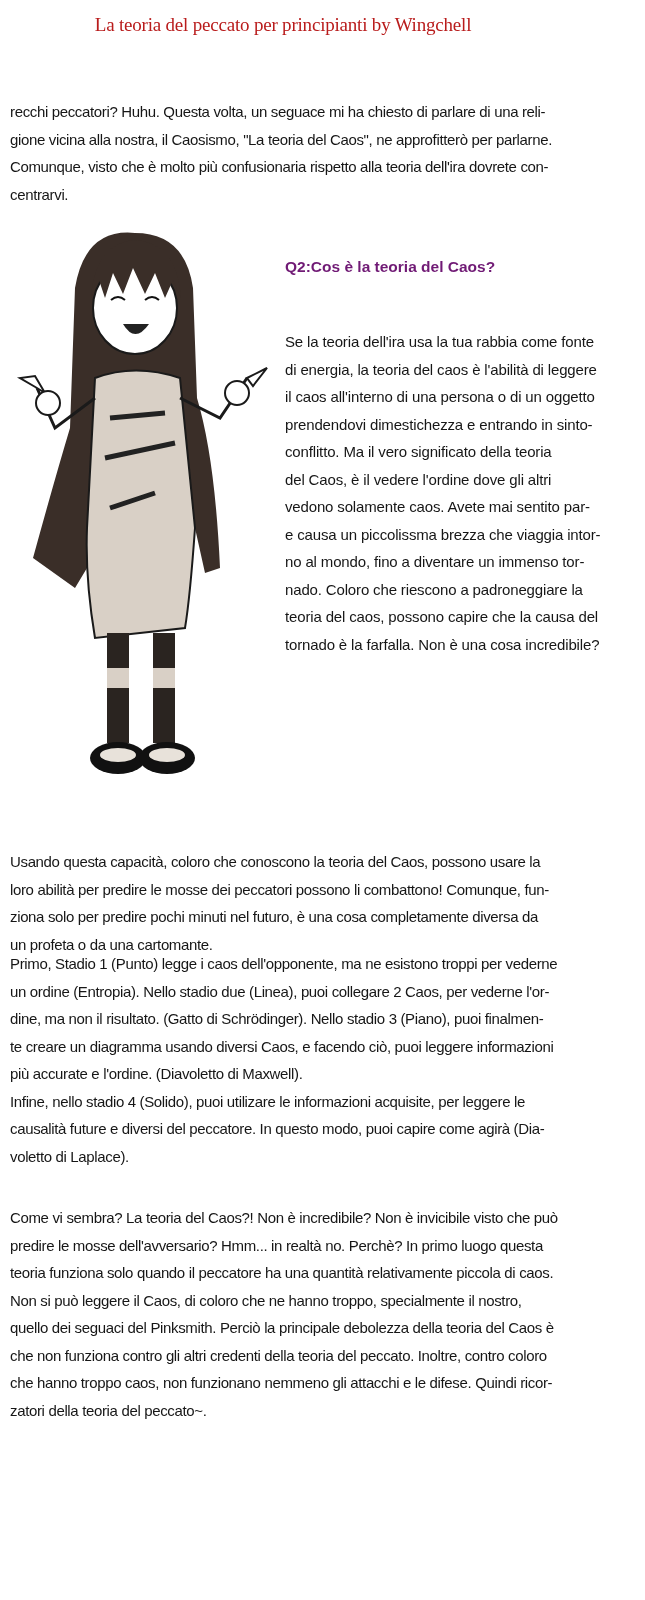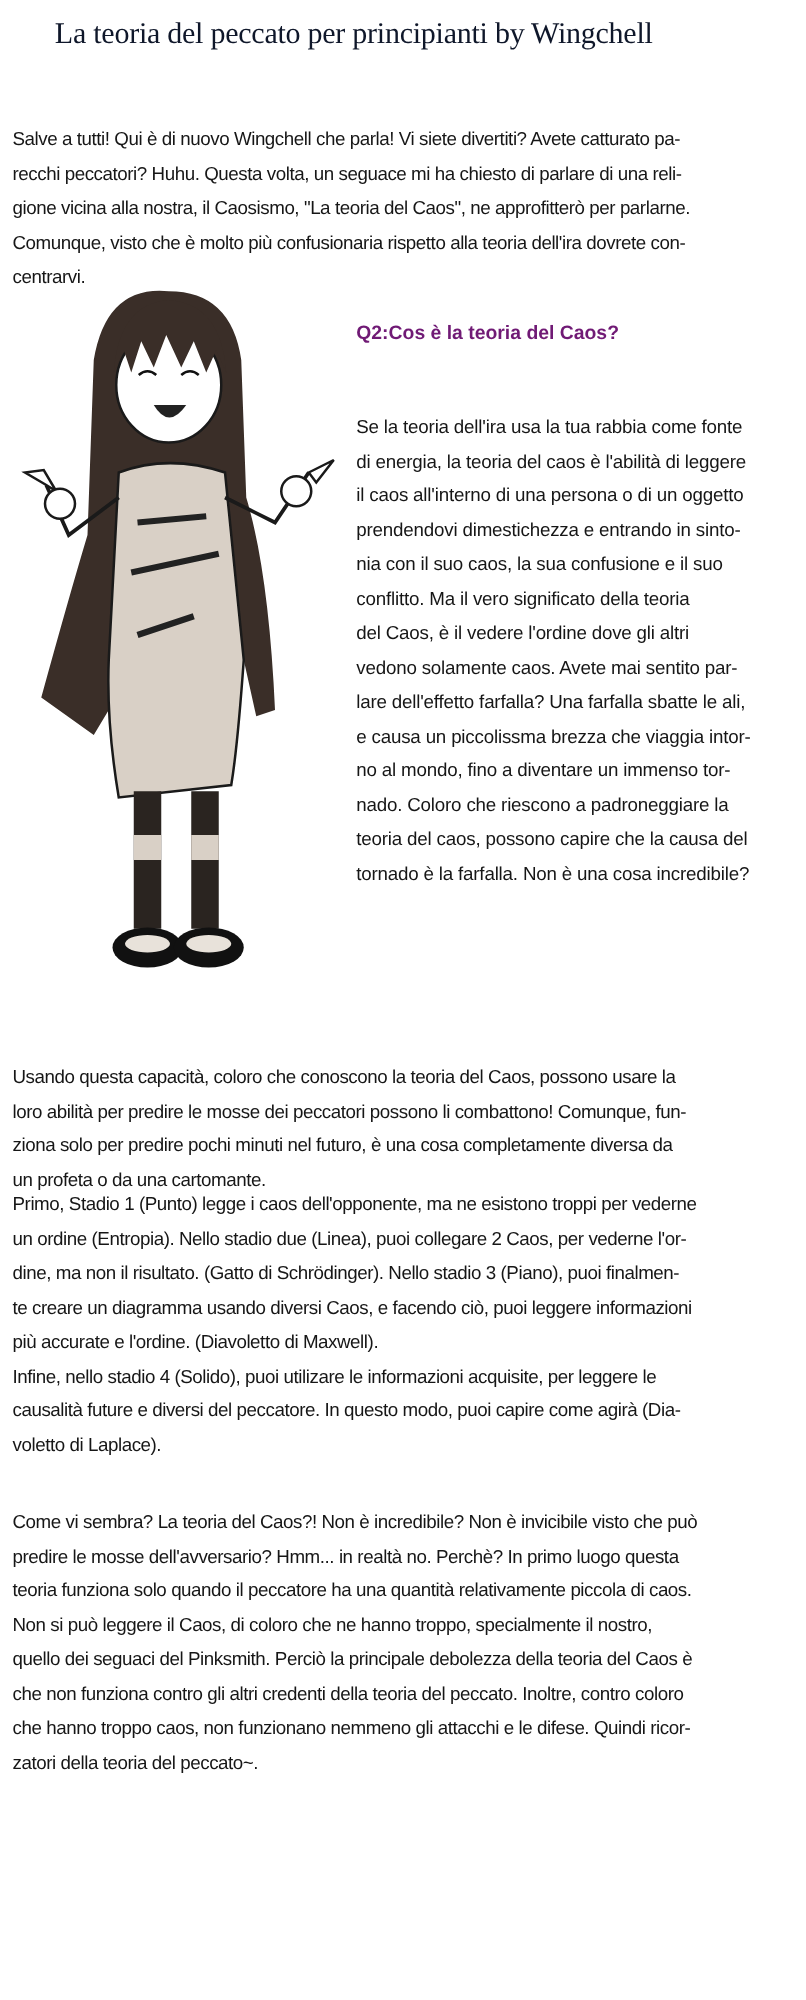--- a/index.html
+++ b/index.html
@@ -2,41 +2,40 @@
 <html><head>
   <meta charset="utf-8">
   <style>
     html, body { margin: 0; padding: 0; background: #ffffff; }
     body {
       width: 645px; height: 1600px; position: relative; overflow: hidden;
       font-family: "Liberation Sans", sans-serif; color: #1a1a1a;
     }
     .title {
       position: absolute; left: 0; top: 14px; width: 566px; text-align: center;
-      font-family: "Liberation Serif", serif; font-size: 24px; letter-spacing: -0.2px;
-      color: #0f172a;
+      font-family: "Liberation Serif", serif; font-size: 19px; letter-spacing: -0.2px;
+      color: #b91c1c;
     }
     .para { position: absolute; font-size: 15px; letter-spacing: -0.35px; color: #161616; }
     .para .ln { display: block; height: 27.5px; line-height: 27.5px; white-space: nowrap; }
     .para.full { left: 10px; width: 625px; }
     .para.side { left: 285px; width: 350px; font-size: 15px; letter-spacing: -0.15px; }
     .heading {
       position: absolute; left: 285px; top: 258px; font-weight: bold; font-size: 15.5px;
       color: #701a75;
     }
     .figure { position: absolute; left: 15px; top: 228px; width: 255px; height: 565px; }
     .figure svg { width: 100%; height: 100%; display: block; }
   </style>
 </head>
 <body>
 
 <div class="title">La teoria del peccato per principianti by Wingchell</div>
 
 <div class="para full" style="top:98px;">
-  <span class="ln">Salve a tutti! Qui è di nuovo Wingchell che parla! Vi siete divertiti? Avete catturato pa-</span>
   <span class="ln">recchi peccatori? Huhu. Questa volta, un seguace mi ha chiesto di parlare di una reli-</span>
   <span class="ln">gione vicina alla nostra, il Caosismo, "La teoria del Caos", ne approfitterò per parlarne.</span>
   <span class="ln">Comunque, visto che è molto più confusionaria rispetto alla teoria dell'ira dovrete con-</span>
   <span class="ln">centrarvi.</span>
 </div>
 
 <div class="figure">
   <svg viewBox="0 0 255 565">
 
     <path d="M60 60 Q70 0 120 5 Q170 5 178 60 L182 170 Q200 230 205 340 L190 345 L180 300 L90 310 L60 360 L18 330 Q40 250 55 200 Z" fill="#3a2e28"></path>
@@ -72,25 +71,23 @@
   </svg>
 </div>
 
 <div class="heading">Q2:Cos è la teoria del Caos?</div>
 
 <div class="para side" style="top:328px;">
   <span class="ln">Se la teoria dell'ira usa la tua rabbia come fonte</span>
   <span class="ln">di energia, la teoria del caos è l'abilità di leggere</span>
   <span class="ln">il caos all'interno di una persona o di un oggetto</span>
   <span class="ln">prendendovi dimestichezza e entrando in sinto-</span>
-  <span class="ln">nia con il suo caos, la sua confusione e il suo</span>
   <span class="ln">conflitto. Ma il vero significato della teoria</span>
   <span class="ln">del Caos, è il vedere l'ordine dove gli altri</span>
   <span class="ln">vedono solamente caos. Avete mai sentito par-</span>
-  <span class="ln">lare dell'effetto farfalla? Una farfalla sbatte le ali,</span>
   <span class="ln">e causa un piccolissma brezza che viaggia intor-</span>
   <span class="ln">no al mondo, fino a diventare un immenso tor-</span>
   <span class="ln">nado. Coloro che riescono a padroneggiare la</span>
   <span class="ln">teoria del caos, possono capire che la causa del</span>
   <span class="ln">tornado è la farfalla. Non è una cosa incredibile?</span>
 </div>
 
 <div class="para full" style="top:848px;">
   <span class="ln">Usando questa capacità, coloro che conoscono la teoria del Caos, possono usare la</span>
   <span class="ln">loro abilità per predire le mosse dei peccatori possono li combattono! Comunque, fun-</span>

